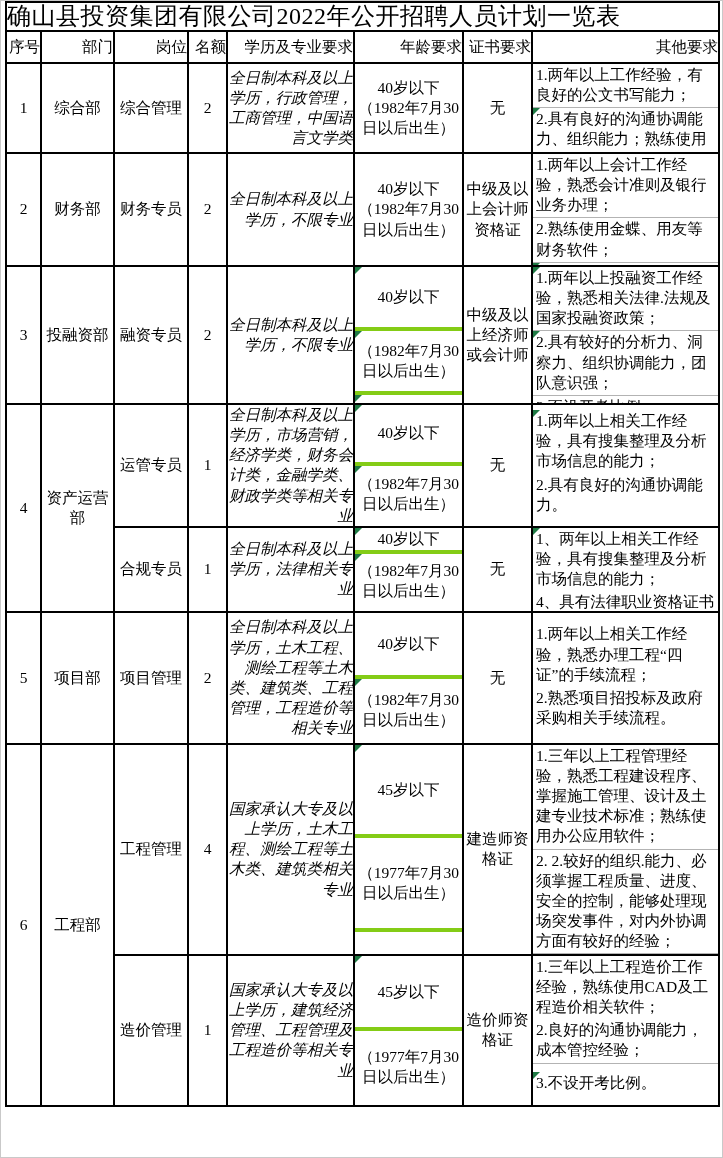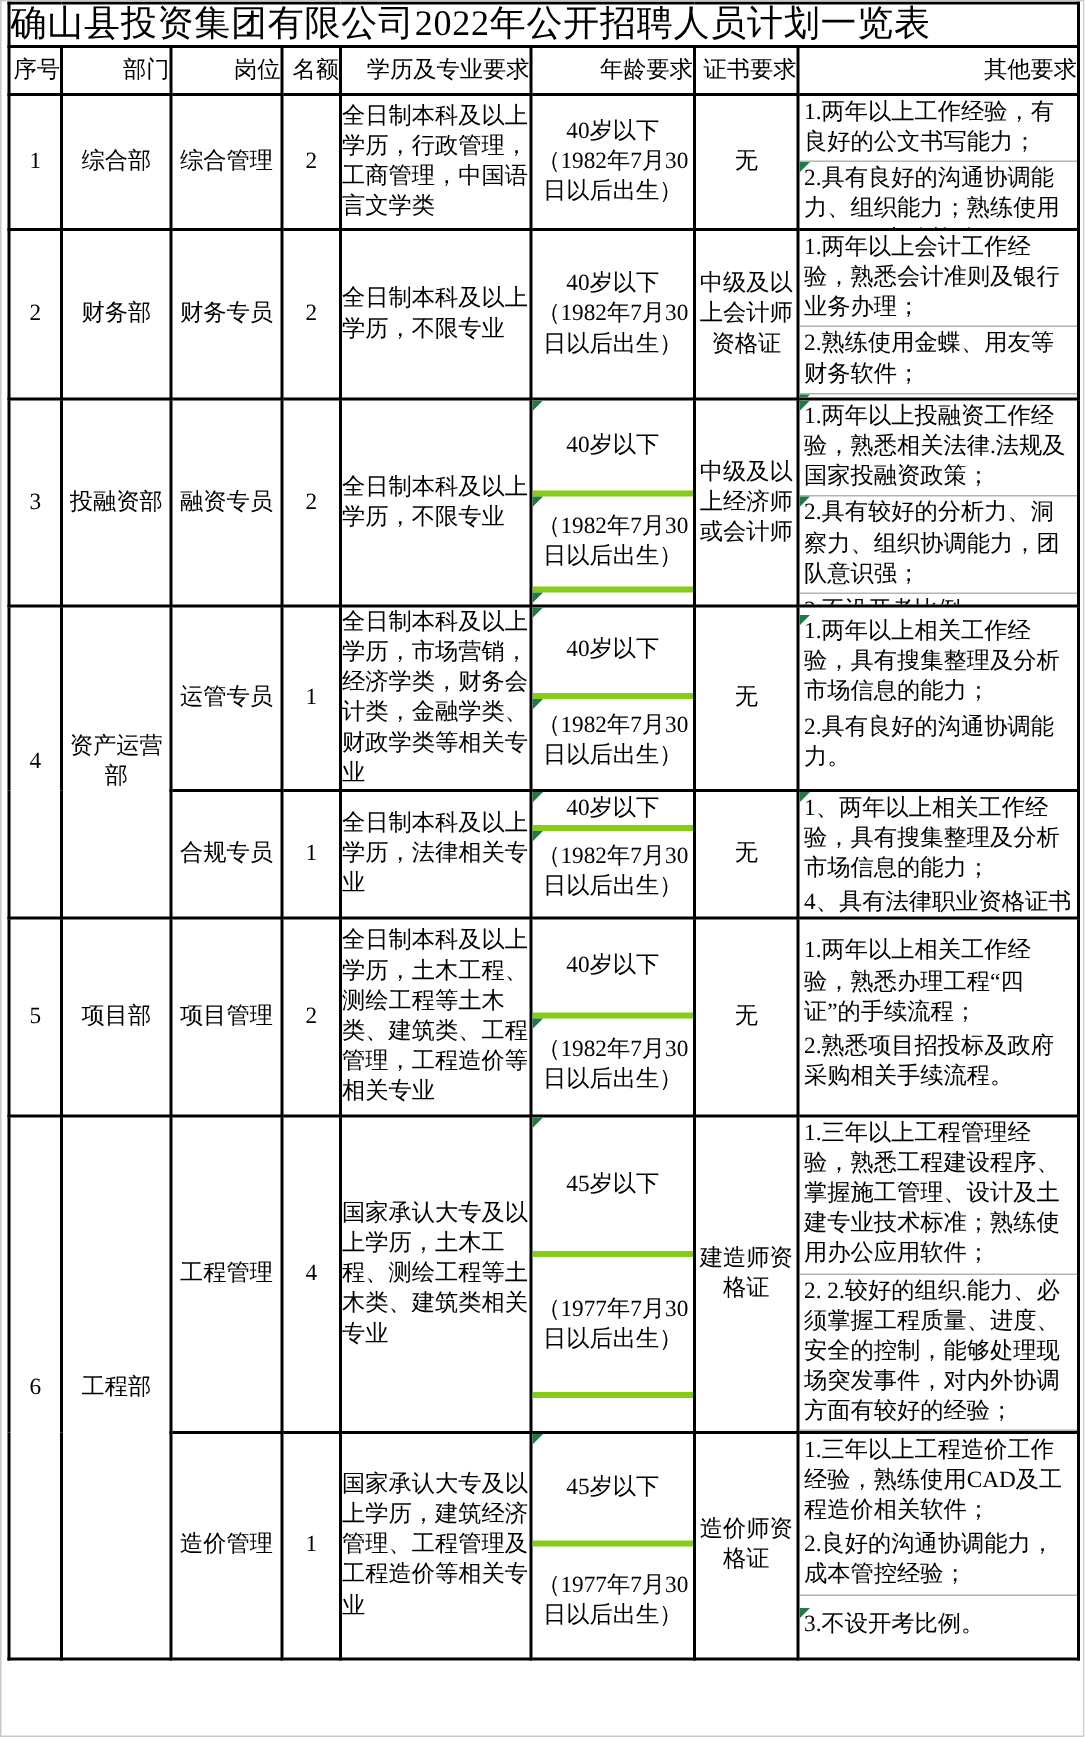--- a/index.html
+++ b/index.html
@@ -46,22 +46,23 @@
   }
   td.c {
     text-align: center;
     vertical-align: middle;
     font-size: 15.5px;
     line-height: 1.3;
     padding: 1px 2px;
   }
   td.num { font-weight: bold; }
   td.edu {
-    text-align: left;
+    text-align: right;
     padding: 1px 3px;
+    font-style: italic;
   }
   td.vtop { vertical-align: top; padding: 0; }
   .vwrap {
     display: flex;
     flex-direction: column;
     width: 100%;
     font-size: 15.5px;
     line-height: 1.3;
   }
   .sub {

